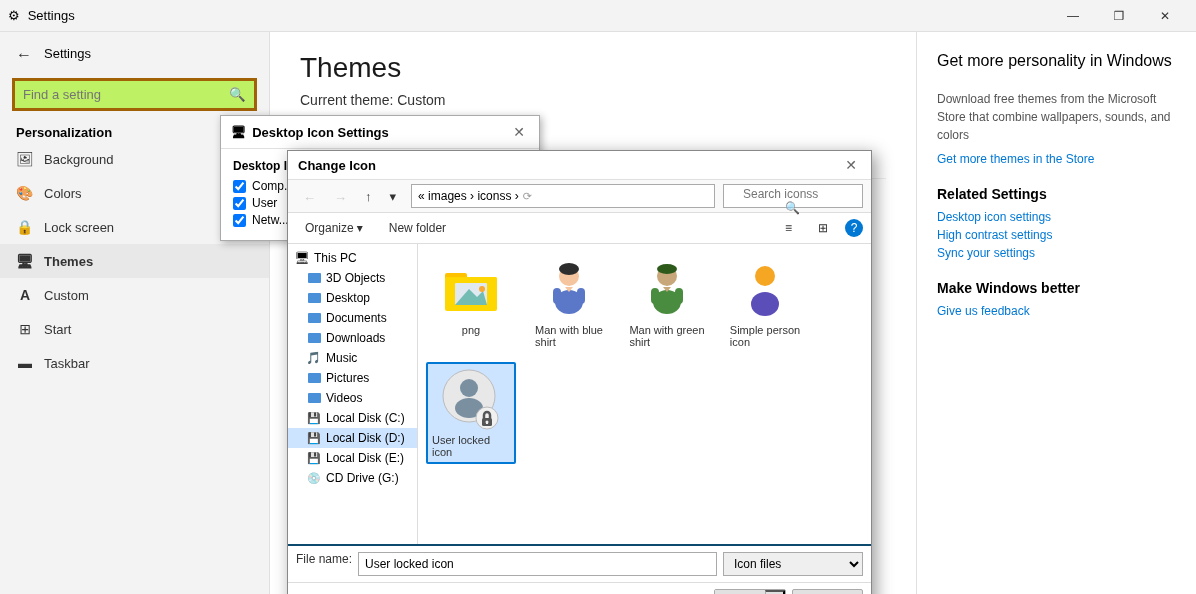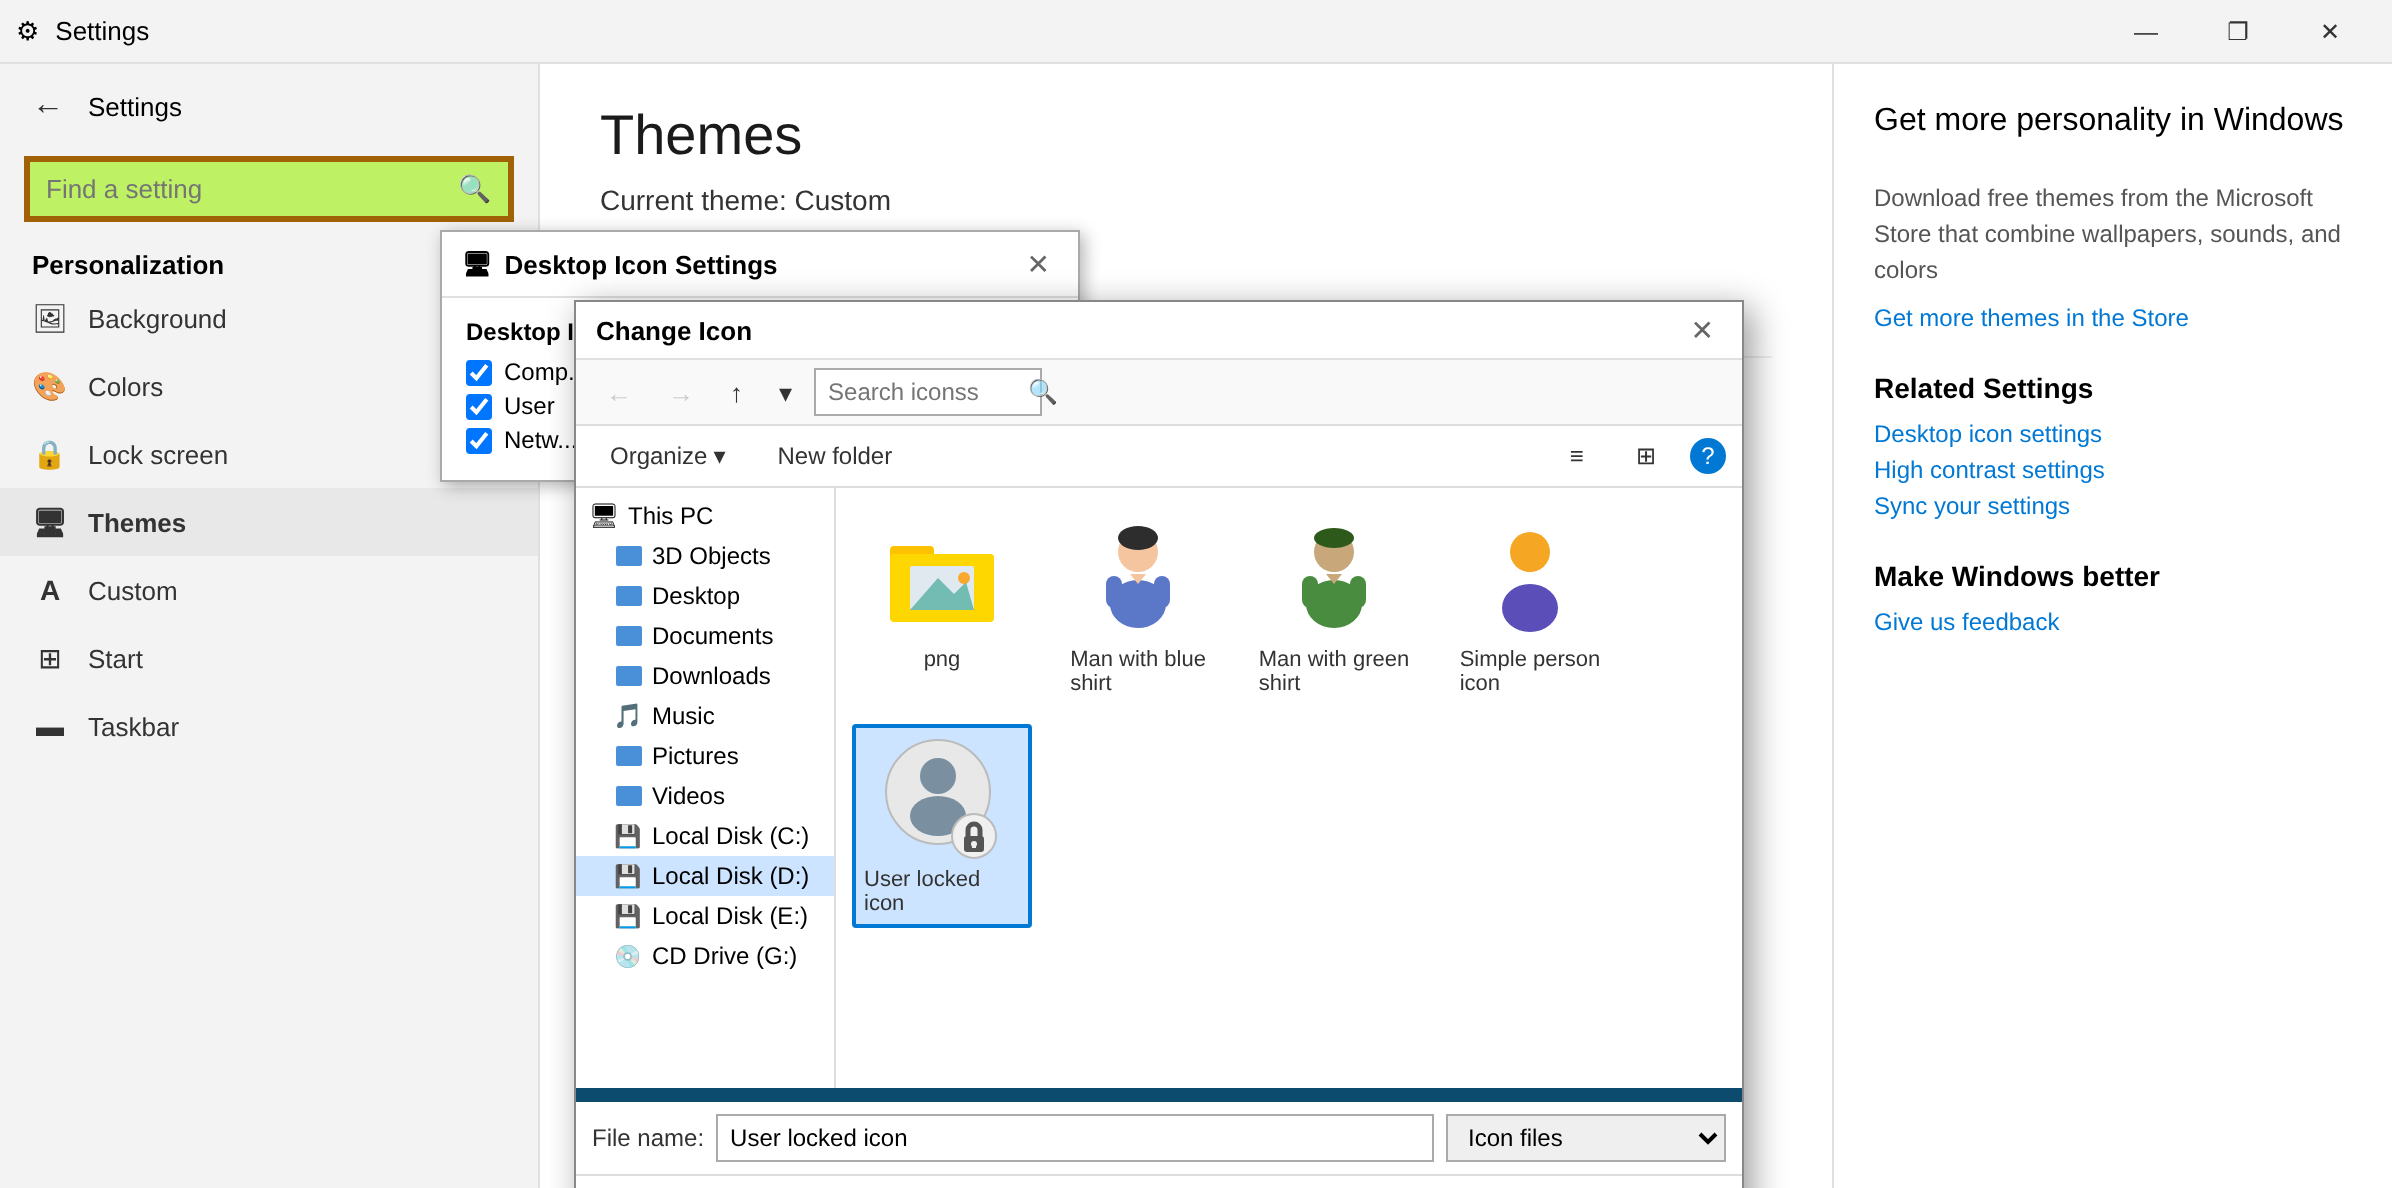--- a/index.html
+++ b/index.html
@@ -81,21 +81,21 @@
       background: white; padding: 6px 10px;
     }
     .ci-toolbar {
       display: flex; align-items: center; gap: 4px;
       padding: 4px 8px; border-bottom: 1px solid #ddd;
       background: #f9f9f9;
     }
     .ci-nav-btn { background: none; border: 1px solid transparent; cursor: pointer; padding: 2px 6px; font-size: 13px; color: #333; border-radius: 2px; }
     .ci-nav-btn:disabled { color: #ccc; cursor: default; }
     .ci-path { display: flex; align-items: center; flex: 1; background: white; border: 1px solid #aaa; padding: 2px 6px; font-size: 12px; height: 24px; margin: 0 4px; }
-    .ci-search { display: flex; align-items: center; background: white; border: 1px solid #aaa; padding: 2px 6px; font-size: 12px; height: 24px; width: 114px; }
+    .ci-search { display: flex; align-items: center; background: white; border: 1px solid #aaa; padding: 2px 6px; font-size: 12px; height: 24px; width: 140px; flex-direction: column; }
     .ci-search input { border: none; outline: none; font-size: 12px; width: 100%; }
 
     .ci-commands {
       display: flex; align-items: center; gap: 8px;
       padding: 4px 8px; border-bottom: 1px solid #ddd;
     }
     .ci-cmd-btn { background: none; border: 1px solid transparent; cursor: pointer; padding: 3px 8px; font-size: 12px; color: #333; border-radius: 2px; display: flex; align-items: center; gap: 3px; }
 
     .ci-layout { display: flex; height: 300px; }
 
@@ -107,21 +107,21 @@
     .tree-folder-blue { width: 14px; height: 11px; background: #4a90d9; border-radius: 1px; }
 
     
     .ci-file-grid { flex: 1; overflow-y: auto; padding: 8px; display: flex; flex-wrap: wrap; align-content: flex-start; gap: 8px; background: white; }
     .ci-file-item { display: flex; flex-direction: column; align-items: center; cursor: pointer; padding: 4px; width: 90px; border: 2px solid transparent; border-radius: 2px; }
     .ci-file-item.selected { background: #cce4ff; border-color: #0078d4; }
     .ci-file-icon { width: 64px; height: 64px; display: flex; align-items: center; justify-content: center; }
     .ci-file-label { font-size: 11px; text-align: left; margin-top: 2px; color: #333; }
 
     
-    .ci-filename-bar { display: flex; align-items: center; padding: 6px 8px; border-top: 7px solid #0c4a6e; gap: 6px; }
+    .ci-filename-bar { display: flex; padding: 6px 8px; border-top: 2px solid #0c4a6e; gap: 6px; }
     .ci-filename-label { font-size: 12px; color: #333; white-space: nowrap; }
     .ci-filename-input { flex: 1; border: 1px solid #aaa; padding: 3px 6px; font-size: 12px; height: 24px; }
     .ci-filetype-select { width: 140px; border: 1px solid #aaa; padding: 3px 6px; font-size: 12px; height: 24px; }
 
     
     .ci-footer { display: flex; justify-content: flex-end; gap: 6px; padding: 6px 8px; border-top: 1px solid #ddd; }
     .ci-btn-open-main { padding: 4px 10px; background: #e1e1e1; border: none; cursor: pointer; font-size: 12px; }
     .ci-btn-open-arrow { padding: 4px 6px; background: #e1e1e1; border-left: 1px solid #aaa; cursor: pointer; font-size: 10px; }
     .ci-btn-cancel { background: #e1e1e1; border: 1px solid #aaa; padding: 4px 16px; font-size: 12px; cursor: pointer; border-radius: 2px; }
     .ci-btn-open-wrap { display: flex; border: 1px solid #aaa; border-radius: 2px; overflow: hidden; }
@@ -291,20 +291,24 @@
     <div class="dialog-title-bar" style="border-bottom:1px solid #e0e0e0;">
       <span style="font-size:13px; font-weight:600;">Change Icon</span>
       <button class="dialog-close">✕</button>
     </div>
 
     <div class="ci-toolbar">
       <button class="ci-nav-btn" disabled="">←</button>
       <button class="ci-nav-btn" disabled="">→</button>
       <button class="ci-nav-btn">↑</button>
       <button class="ci-nav-btn">▾</button>
+      <div class="ci-path">
+        <span>« images › iconss ›</span>
+        <span style="margin-left:4px;font-size:11px;color:#999;">⟳</span>
+      </div>
       <div class="ci-search">
         <input type="text" style="border: none; outline: none; font-size: 12px; width: 100px;" placeholder="Search iconss">
         <span style="font-size:12px;color:#777;">🔍</span>
       </div>
     </div>
 
     <div class="ci-commands">
       <button class="ci-cmd-btn">
         <span>Organize</span>
         <span>▾</span>

